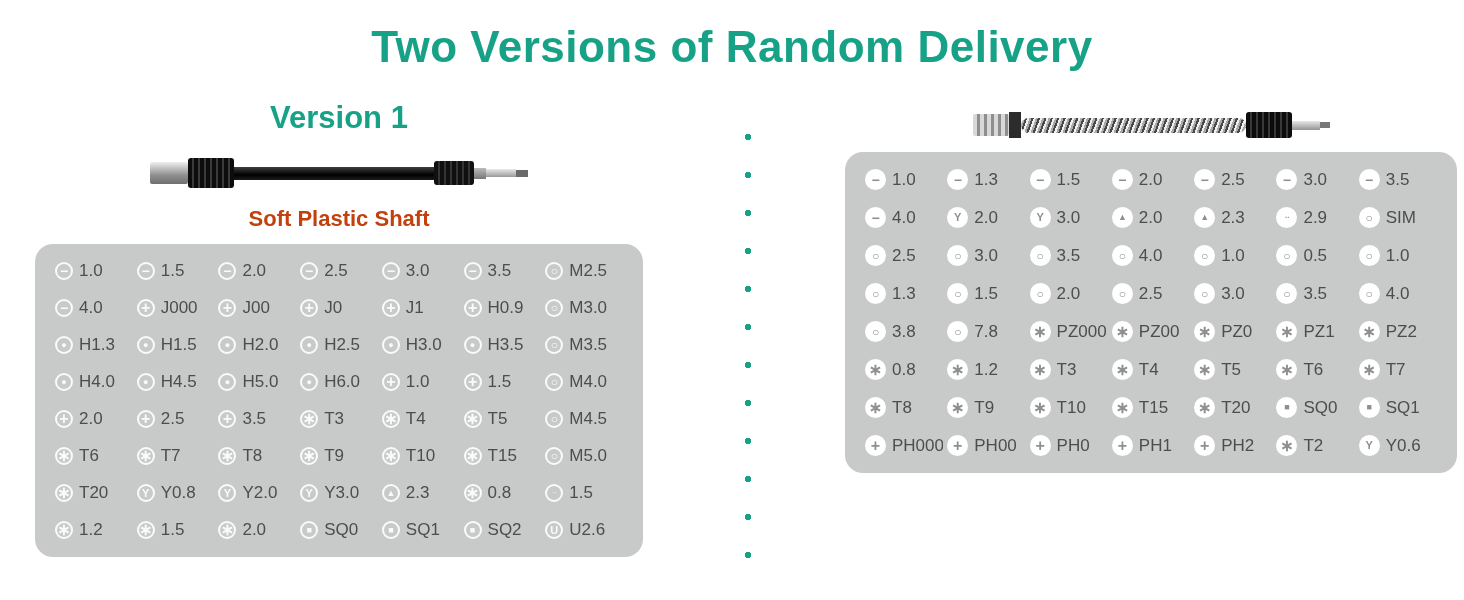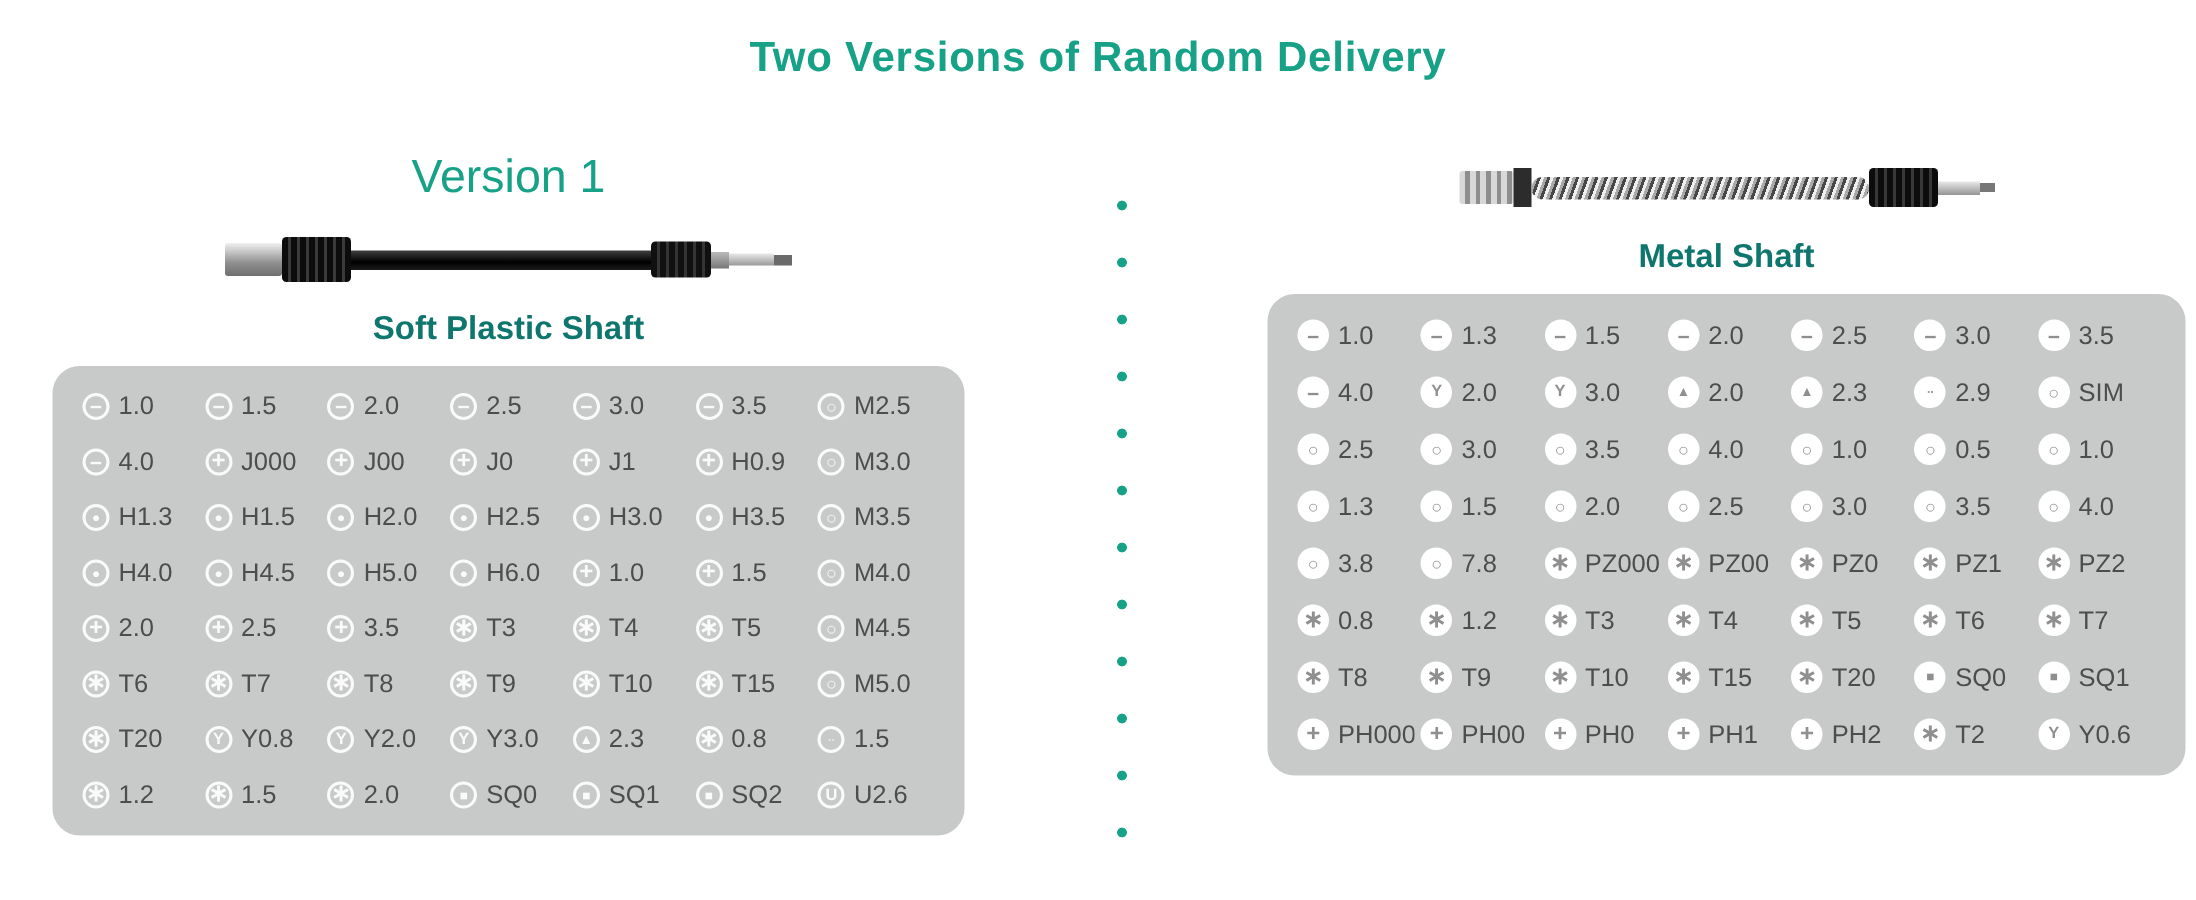--- a/index.html
+++ b/index.html
@@ -4,34 +4,34 @@
 <style>
   :root { --accent:#17a287; --panel:#c8caca; }
   * { box-sizing:border-box; }
   body {
     width:1464px; height:600px; margin:0; position:relative;
     background:#ffffff; overflow:hidden;
     font-family:"Liberation Sans", sans-serif;
   }
   .title {
     position:absolute; top:22px; left:0; width:100%;
-    text-align:center; font-size:28px; font-weight:bold;
+    text-align:center; font-size:44px; font-weight:bold;
     color:var(--accent); letter-spacing:.5px;
   }
   .version-col { position:absolute; top:98px; }
   #col1 { left:35px;  width:608px; }
   #col2 { left:845px; width:612px; }
   .version-heading {
-    text-align:center; font-size:31px; font-weight:normal;
+    text-align:center; font-size:31px; font-weight:bold;
     color:var(--accent); margin:2px 0 10px;
   }
   .shaft-row { height:54px; display:flex; align-items:center; justify-content:center; }
   .shaft-caption {
     text-align:center; font-size:22px; font-weight:bold;
-    color:#0f766e; margin:6px 0 12px;
+    color:#c2410c; margin:6px 0 12px;
   }
   .bits-panel { background:var(--panel); border-radius:18px; padding:17px 20px; }
   .bits-grid { display:grid; grid-template-columns:repeat(7,1fr); row-gap:17px; column-gap:4px; }
   .bit-cell { display:flex; align-items:center; min-width:0; }
   .bit-icon {
     width:20px; height:20px; border-radius:50%;
     display:flex; align-items:center; justify-content:center;
     margin-right:6px; flex:none; font-size:13px; line-height:1;
   }
   .bit-icon.outline { border:2px solid #fafafa; color:#fafafa; width:18px; height:18px; }
@@ -321,21 +321,20 @@
 
 <div class="version-col" id="col2">
   <div class="shaft-row">
     <div class="m-cap2"></div>
     <div class="d-ring"></div>
     <div class="spring"></div>
     <div class="b-collar3"></div>
     <div class="m-tip2"></div>
     <div class="m-bit2"></div>
   </div>
-  <div class="shaft-caption">Metal Shaft</div>
   <div class="bits-panel">
     <div class="bits-grid">
         <div class="bit-cell">
           <span class="bit-icon solid icon-slot">−</span>
           <span class="bit-label">1.0</span>
         </div>
         <div class="bit-cell">
           <span class="bit-icon solid icon-slot">−</span>
           <span class="bit-label">1.3</span>
         </div>

